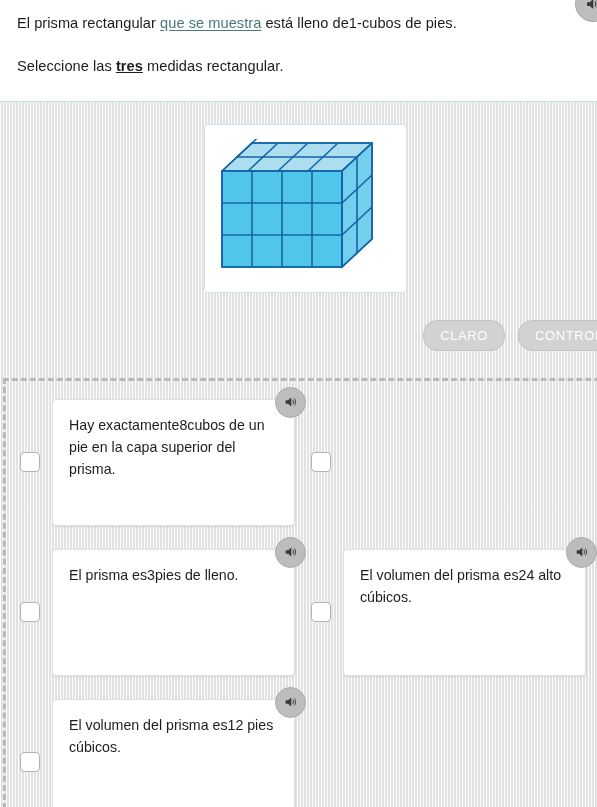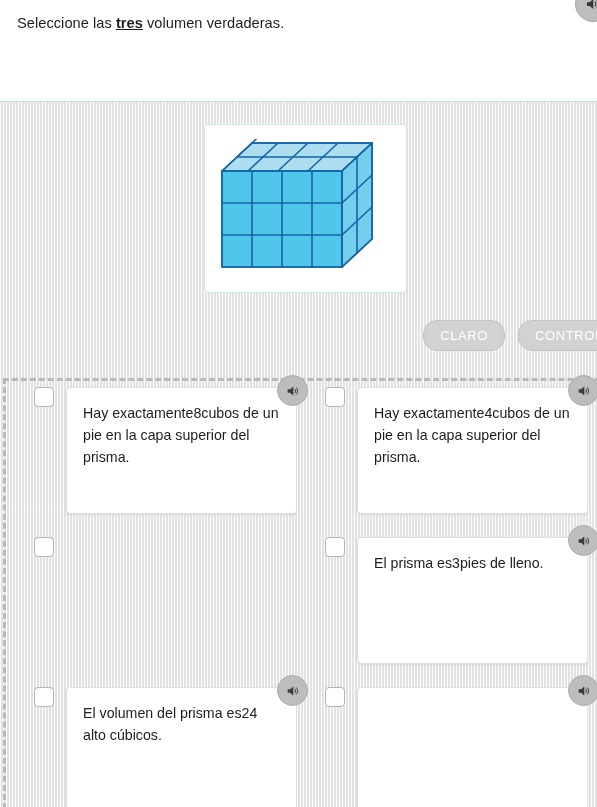--- a/index.html
+++ b/index.html
@@ -124,21 +124,21 @@
     display: grid;
     grid-template-columns: 291px 291px;
     column-gap: 0px;
     row-gap: 0px;
   }
 
   .option-cell {
     position: relative;
     height: 150px;
     display: flex;
-    padding-left: 14px;
+    align-items: center;
   }
 
   .opt-checkbox {
     width: 20px;
     height: 20px;
     min-width: 20px;
     background: #ffffff;
     border: 1px solid #b4b4b4;
     border-radius: 4px;
     margin-left: 14px;
@@ -178,22 +178,25 @@
     justify-content: center;
     cursor: pointer;
   }
 
   .spk-svg { display: block; }
 </style>
 </head>
 <body>
 
 <div class="prompt-card">
+  <div class="prompt-line first">
+    <span>El prisma rectangular </span><span class="prompt-link">que se muestra</span><span> está lleno de1-cubos de pies.</span>
+  </div>
   <div class="prompt-line">
-    <span>Seleccione las </span><span class="bold">tres</span><span> volumen verdaderas.</span>
+    <span>Seleccione las </span><span class="bold">tres</span><span> medidas rectangular.</span>
   </div>
 </div>
 
 <div class="header-speaker">
   <svg class="spk-svg" width="18" height="18" viewBox="0 0 24 24" aria-hidden="true">
     <path d="M4 9.5h3.6L12.4 5.2v13.6L7.6 14.5H4z" fill="#3a3a3a"></path>
     <path d="M15 9.2c1 .9 1 4.7 0 5.6" stroke="#3a3a3a" stroke-width="1.5" fill="none" stroke-linecap="round"></path>
     <path d="M17.4 7.1c2 1.9 2 8 0 9.8" stroke="#3a3a3a" stroke-width="1.4" fill="none" stroke-linecap="round"></path>
   </svg>
 </div>
@@ -257,33 +260,20 @@
         <div class="opt-speaker">
           <svg class="spk-svg" width="16" height="16" viewBox="0 0 24 24" aria-hidden="true">
             <path d="M4 9.5h3.6L12.4 5.2v13.6L7.6 14.5H4z" fill="#3a3a3a"></path>
             <path d="M15 9.2c1 .9 1 4.7 0 5.6" stroke="#3a3a3a" stroke-width="1.5" fill="none" stroke-linecap="round"></path>
             <path d="M17.4 7.1c2 1.9 2 8 0 9.8" stroke="#3a3a3a" stroke-width="1.4" fill="none" stroke-linecap="round"></path>
           </svg>
         </div>
       </div>
     </div>
 
-    <div class="option-cell">
-      <div class="opt-checkbox"></div>
-      <div class="opt-card">
-        <div class="opt-text">Hay exactamente4cubos de un pie en la capa superior del prisma.</div>
-        <div class="opt-speaker">
-          <svg class="spk-svg" width="16" height="16" viewBox="0 0 24 24" aria-hidden="true">
-            <path d="M4 9.5h3.6L12.4 5.2v13.6L7.6 14.5H4z" fill="#3a3a3a"></path>
-            <path d="M15 9.2c1 .9 1 4.7 0 5.6" stroke="#3a3a3a" stroke-width="1.5" fill="none" stroke-linecap="round"></path>
-            <path d="M17.4 7.1c2 1.9 2 8 0 9.8" stroke="#3a3a3a" stroke-width="1.4" fill="none" stroke-linecap="round"></path>
-          </svg>
-        </div>
-      </div>
-    </div>
 
     <div class="option-cell">
       <div class="opt-checkbox"></div>
     </div>
 
     <div class="option-cell">
       <div class="opt-checkbox"></div>
       <div class="opt-card">
         <div class="opt-text">El prisma es3pies de lleno.</div>
         <div class="opt-speaker">
@@ -306,20 +296,21 @@
             <path d="M15 9.2c1 .9 1 4.7 0 5.6" stroke="#3a3a3a" stroke-width="1.5" fill="none" stroke-linecap="round"></path>
             <path d="M17.4 7.1c2 1.9 2 8 0 9.8" stroke="#3a3a3a" stroke-width="1.4" fill="none" stroke-linecap="round"></path>
           </svg>
         </div>
       </div>
     </div>
 
     <div class="option-cell">
       <div class="opt-checkbox"></div>
       <div class="opt-card">
+        <div class="opt-text">El volumen del prisma es12 pies cúbicos.</div>
         <div class="opt-speaker">
           <svg class="spk-svg" width="16" height="16" viewBox="0 0 24 24" aria-hidden="true">
             <path d="M4 9.5h3.6L12.4 5.2v13.6L7.6 14.5H4z" fill="#3a3a3a"></path>
             <path d="M15 9.2c1 .9 1 4.7 0 5.6" stroke="#3a3a3a" stroke-width="1.5" fill="none" stroke-linecap="round"></path>
             <path d="M17.4 7.1c2 1.9 2 8 0 9.8" stroke="#3a3a3a" stroke-width="1.4" fill="none" stroke-linecap="round"></path>
           </svg>
         </div>
       </div>
     </div>
 

